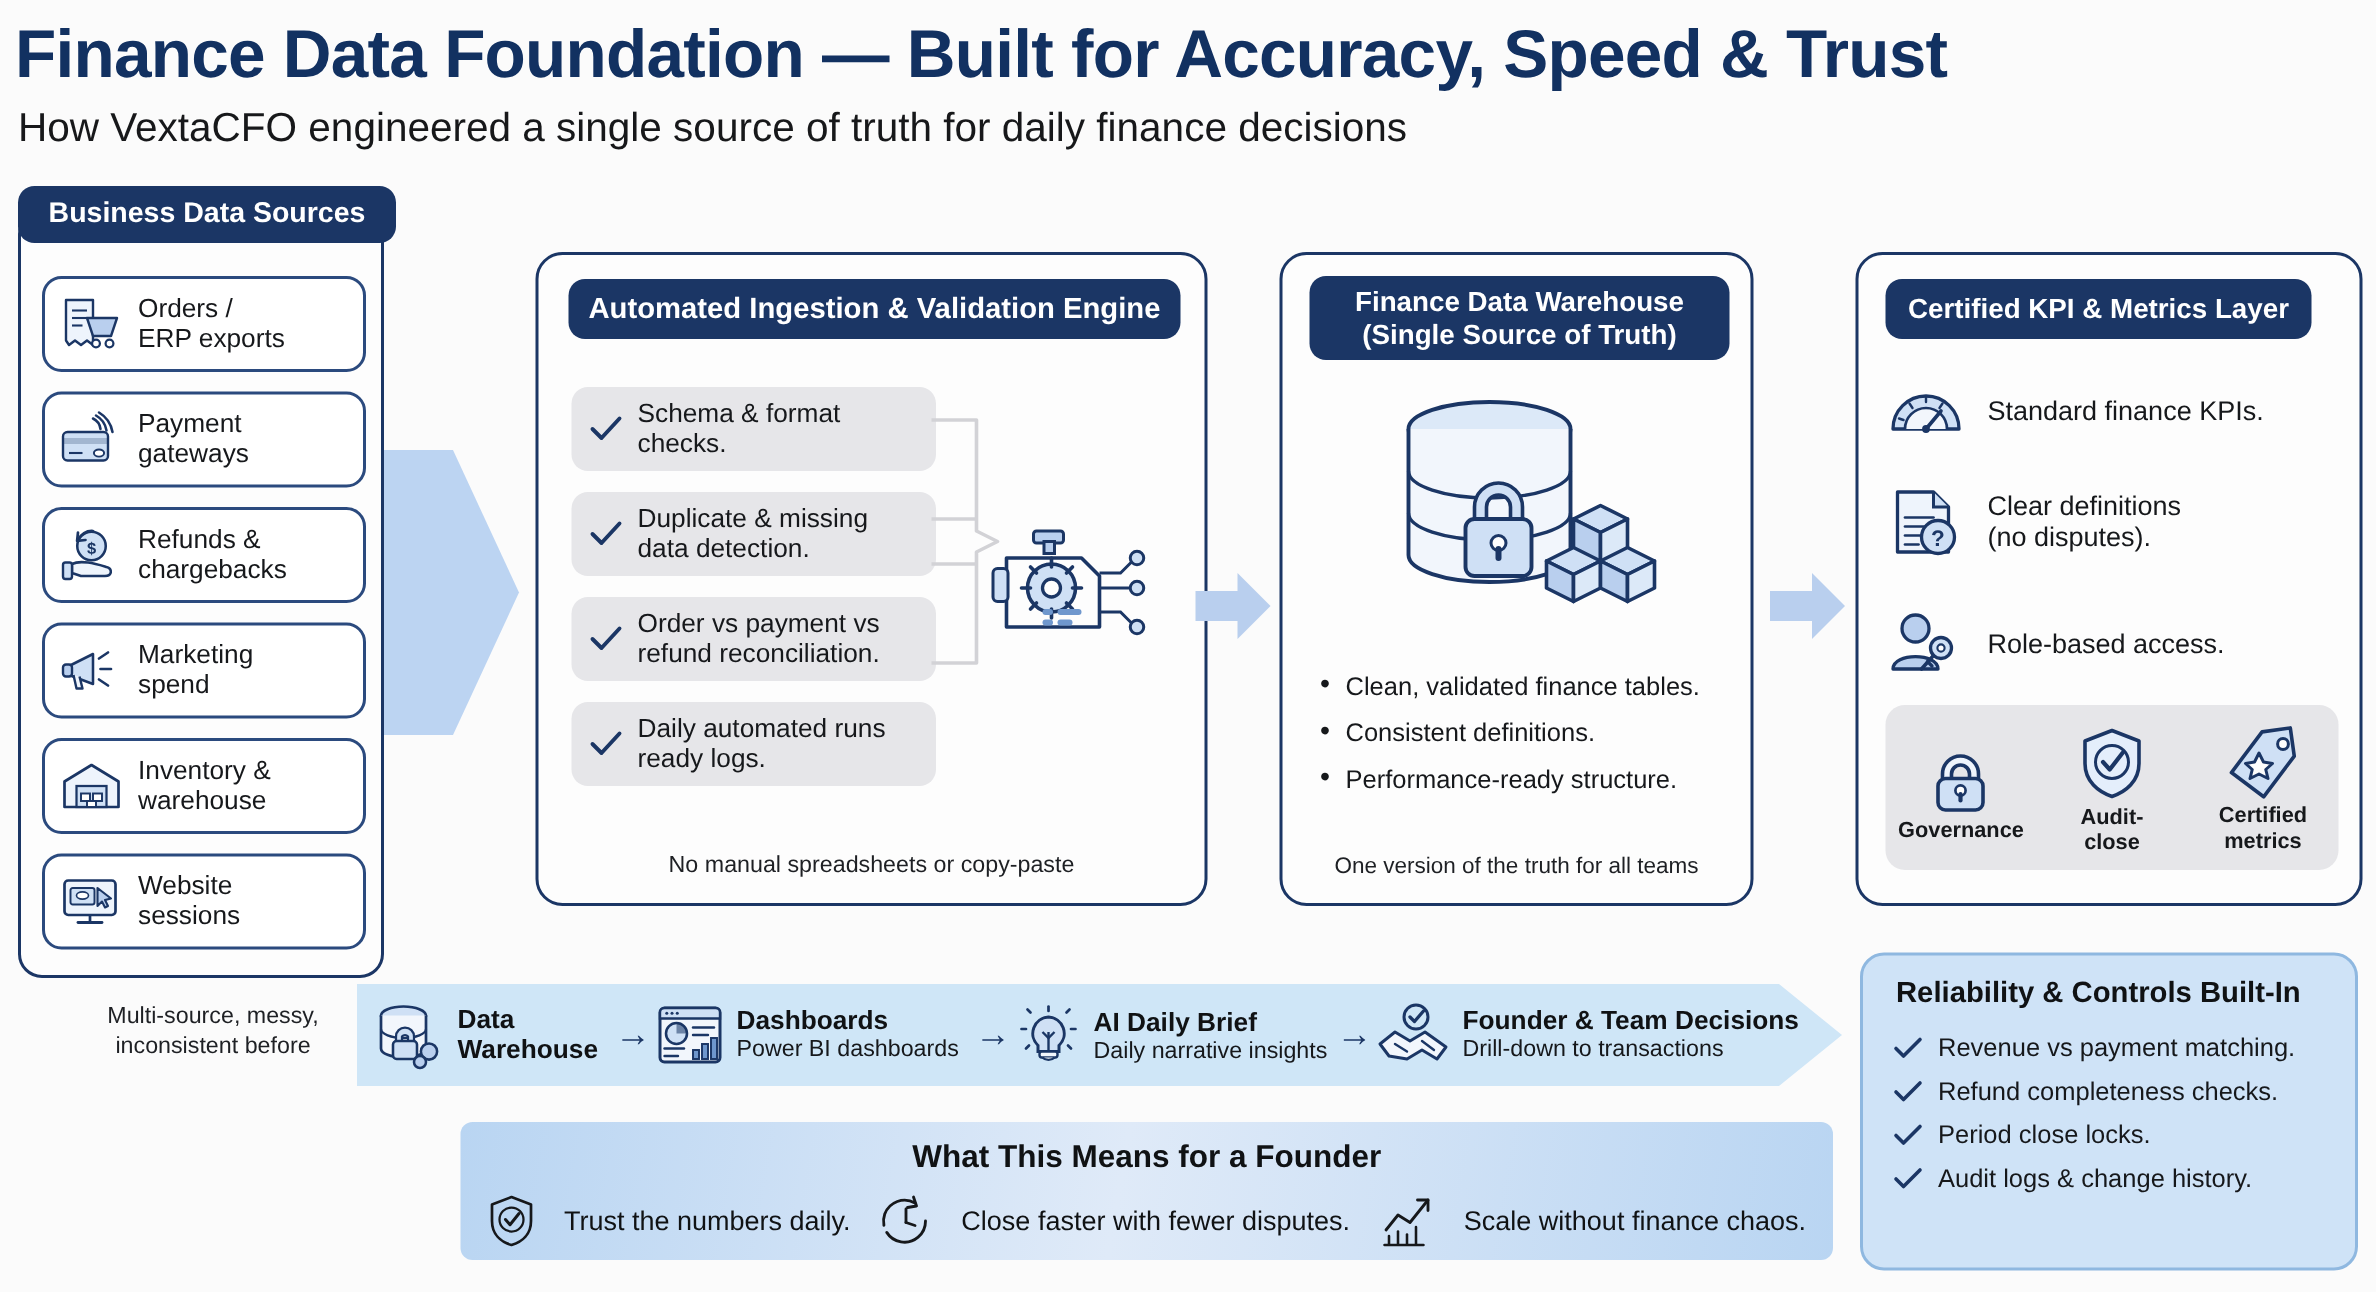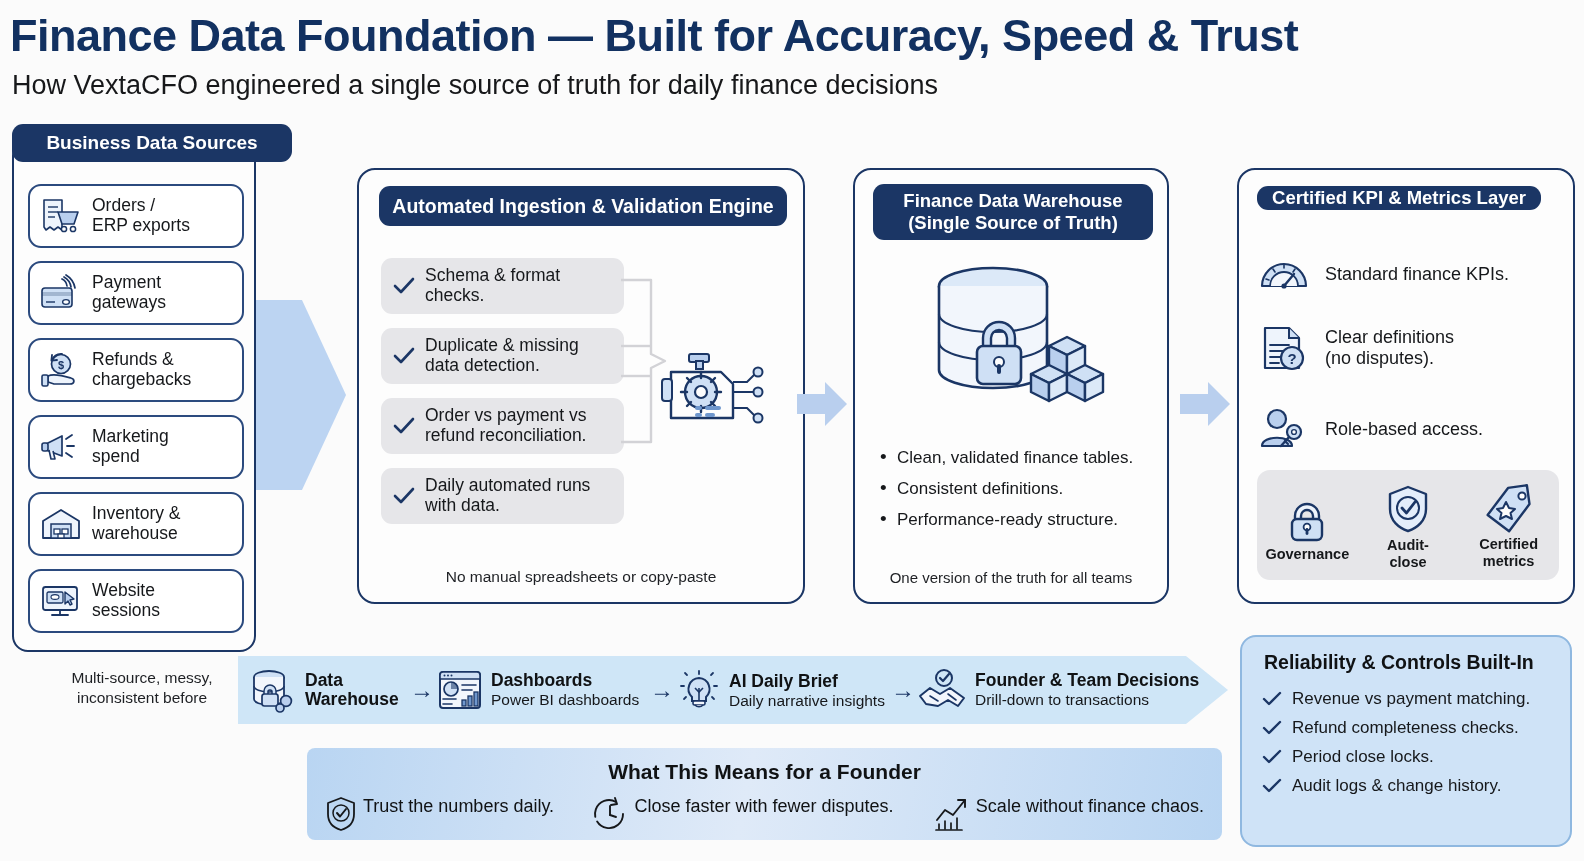--- a/index.html
+++ b/index.html
@@ -31,21 +31,21 @@
     background: #1b3665; color: #ffffff; border-radius: 11px;
     font-weight: bold; text-align: center;
     display: flex; align-items: center; justify-content: center;
     line-height: 1.18;
   }
 
   
   #sources-panel { left: 12px; top: 140px; width: 244px; height: 512px; border-radius: 16px; }
   #sources-badge {
     position: absolute; left: 12px; top: 124px;
-    width: 280px; height: 38px; font-size: 19px; z-index: 3;
+    width: 252px; height: 38px; font-size: 19px; z-index: 3;
   }
   .src-list { position: absolute; left: 14px; top: 42px; width: 216px; }
   .src-item {
     display: flex; align-items: center; gap: 8px;
     height: 64px; margin-bottom: 13px;
     border: 2px solid #2b4a7e; border-radius: 13px;
     background: #ffffff; padding: 0 6px 0 8px;
   }
   .src-item .ico { flex: 0 0 46px; height: 40px; display: flex; align-items: center; justify-content: center; }
   .src-item .lbl { font-size: 17.5px; color: #16181b; line-height: 1.12; }
@@ -88,21 +88,21 @@
   .wh-bullets li::before {
     content: "•"; position: absolute; left: 3px; top: -2px; font-size: 19px;
   }
   .wh-note {
     position: absolute; left: 0; right: 0; bottom: 16px;
     text-align: center; font-size: 15px; color: #1e2024;
   }
 
   
   #kpi-panel { left: 1237px; top: 168px; width: 338px; height: 436px; }
-  #kpi-badge { position: absolute; left: 18px; top: 16px; width: 284px; height: 24px; font-size: 18.5px; }
+  #kpi-badge { position: absolute; left: 18px; top: 16px; width: 284px; height: 40px; font-size: 18.5px; }
   .kpi-row { position: absolute; display: flex; align-items: center; gap: 16px; left: 20px; }
   .kpi-row .txt { font-size: 18px; color: #16181b; line-height: 1.16; }
   .chips {
     position: absolute; left: 18px; top: 300px; width: 302px; height: 110px;
     background: #e6e6e9; border-radius: 13px;
     display: flex; align-items: center; justify-content: space-around; padding-top: 6px;
   }
   .chip { width: 92px; text-align: center; }
   .chip .cl { font-size: 14.5px; font-weight: bold; color: #16181b; line-height: 1.16; margin-top: 4px; }
 
@@ -133,21 +133,21 @@
     border-radius: 8px;
   }
   .founder-title {
     position: absolute; left: 0; right: 0; top: 12px; text-align: center;
     font-size: 21px; font-weight: bold; color: #101214;
   }
   .founder-items {
     position: absolute; left: 18px; right: 18px; top: 48px;
     display: flex; align-items: center; justify-content: space-between;
   }
-  .founder-item { display: flex; align-items: flex-start; gap: 6px; }
+  .founder-item { display: flex; align-items: center; gap: 19px; }
   .founder-item .txt { font-size: 18px; color: #101214; white-space: nowrap; }
 
   svg { display: block; overflow: visible; }
 </style>
 </head>
 <body>
 
 <div class="page">
 
   <div class="title">Finance Data Foundation — Built for Accuracy, Speed &amp; Trust</div>
@@ -306,21 +306,21 @@
           <span>Order vs payment vs</span><br><span>refund reconciliation.</span>
         </span>
       </div>
       <div class="check-row">
         <span class="tick">
           <svg width="22" height="18" viewBox="0 0 22 18">
               <path d="M2,9 L8,15 L20,2" fill="none" stroke="#1b3665" stroke-width="2.6" stroke-linecap="round" stroke-linejoin="round"></path>
             </svg>
         </span>
         <span class="txt">
-          <span>Daily automated runs</span><br><span>with data.</span>
+          <span>Daily automated runs</span><br><span>ready logs.</span>
         </span>
       </div>
     </div>
 
     <svg class="brace" width="48" height="190">
       <path d="M0,14 L30,14 L30,88 L44,95 L30,102 L30,176 L0,176" fill="none" stroke="#d2d2d6" stroke-width="2.4" stroke-linejoin="round"></path>
       <path d="M0,80 L30,80" fill="none" stroke="#d2d2d6" stroke-width="2.4"></path>
       <path d="M0,110 L30,110" fill="none" stroke="#d2d2d6" stroke-width="2.4"></path>
     </svg>
 

